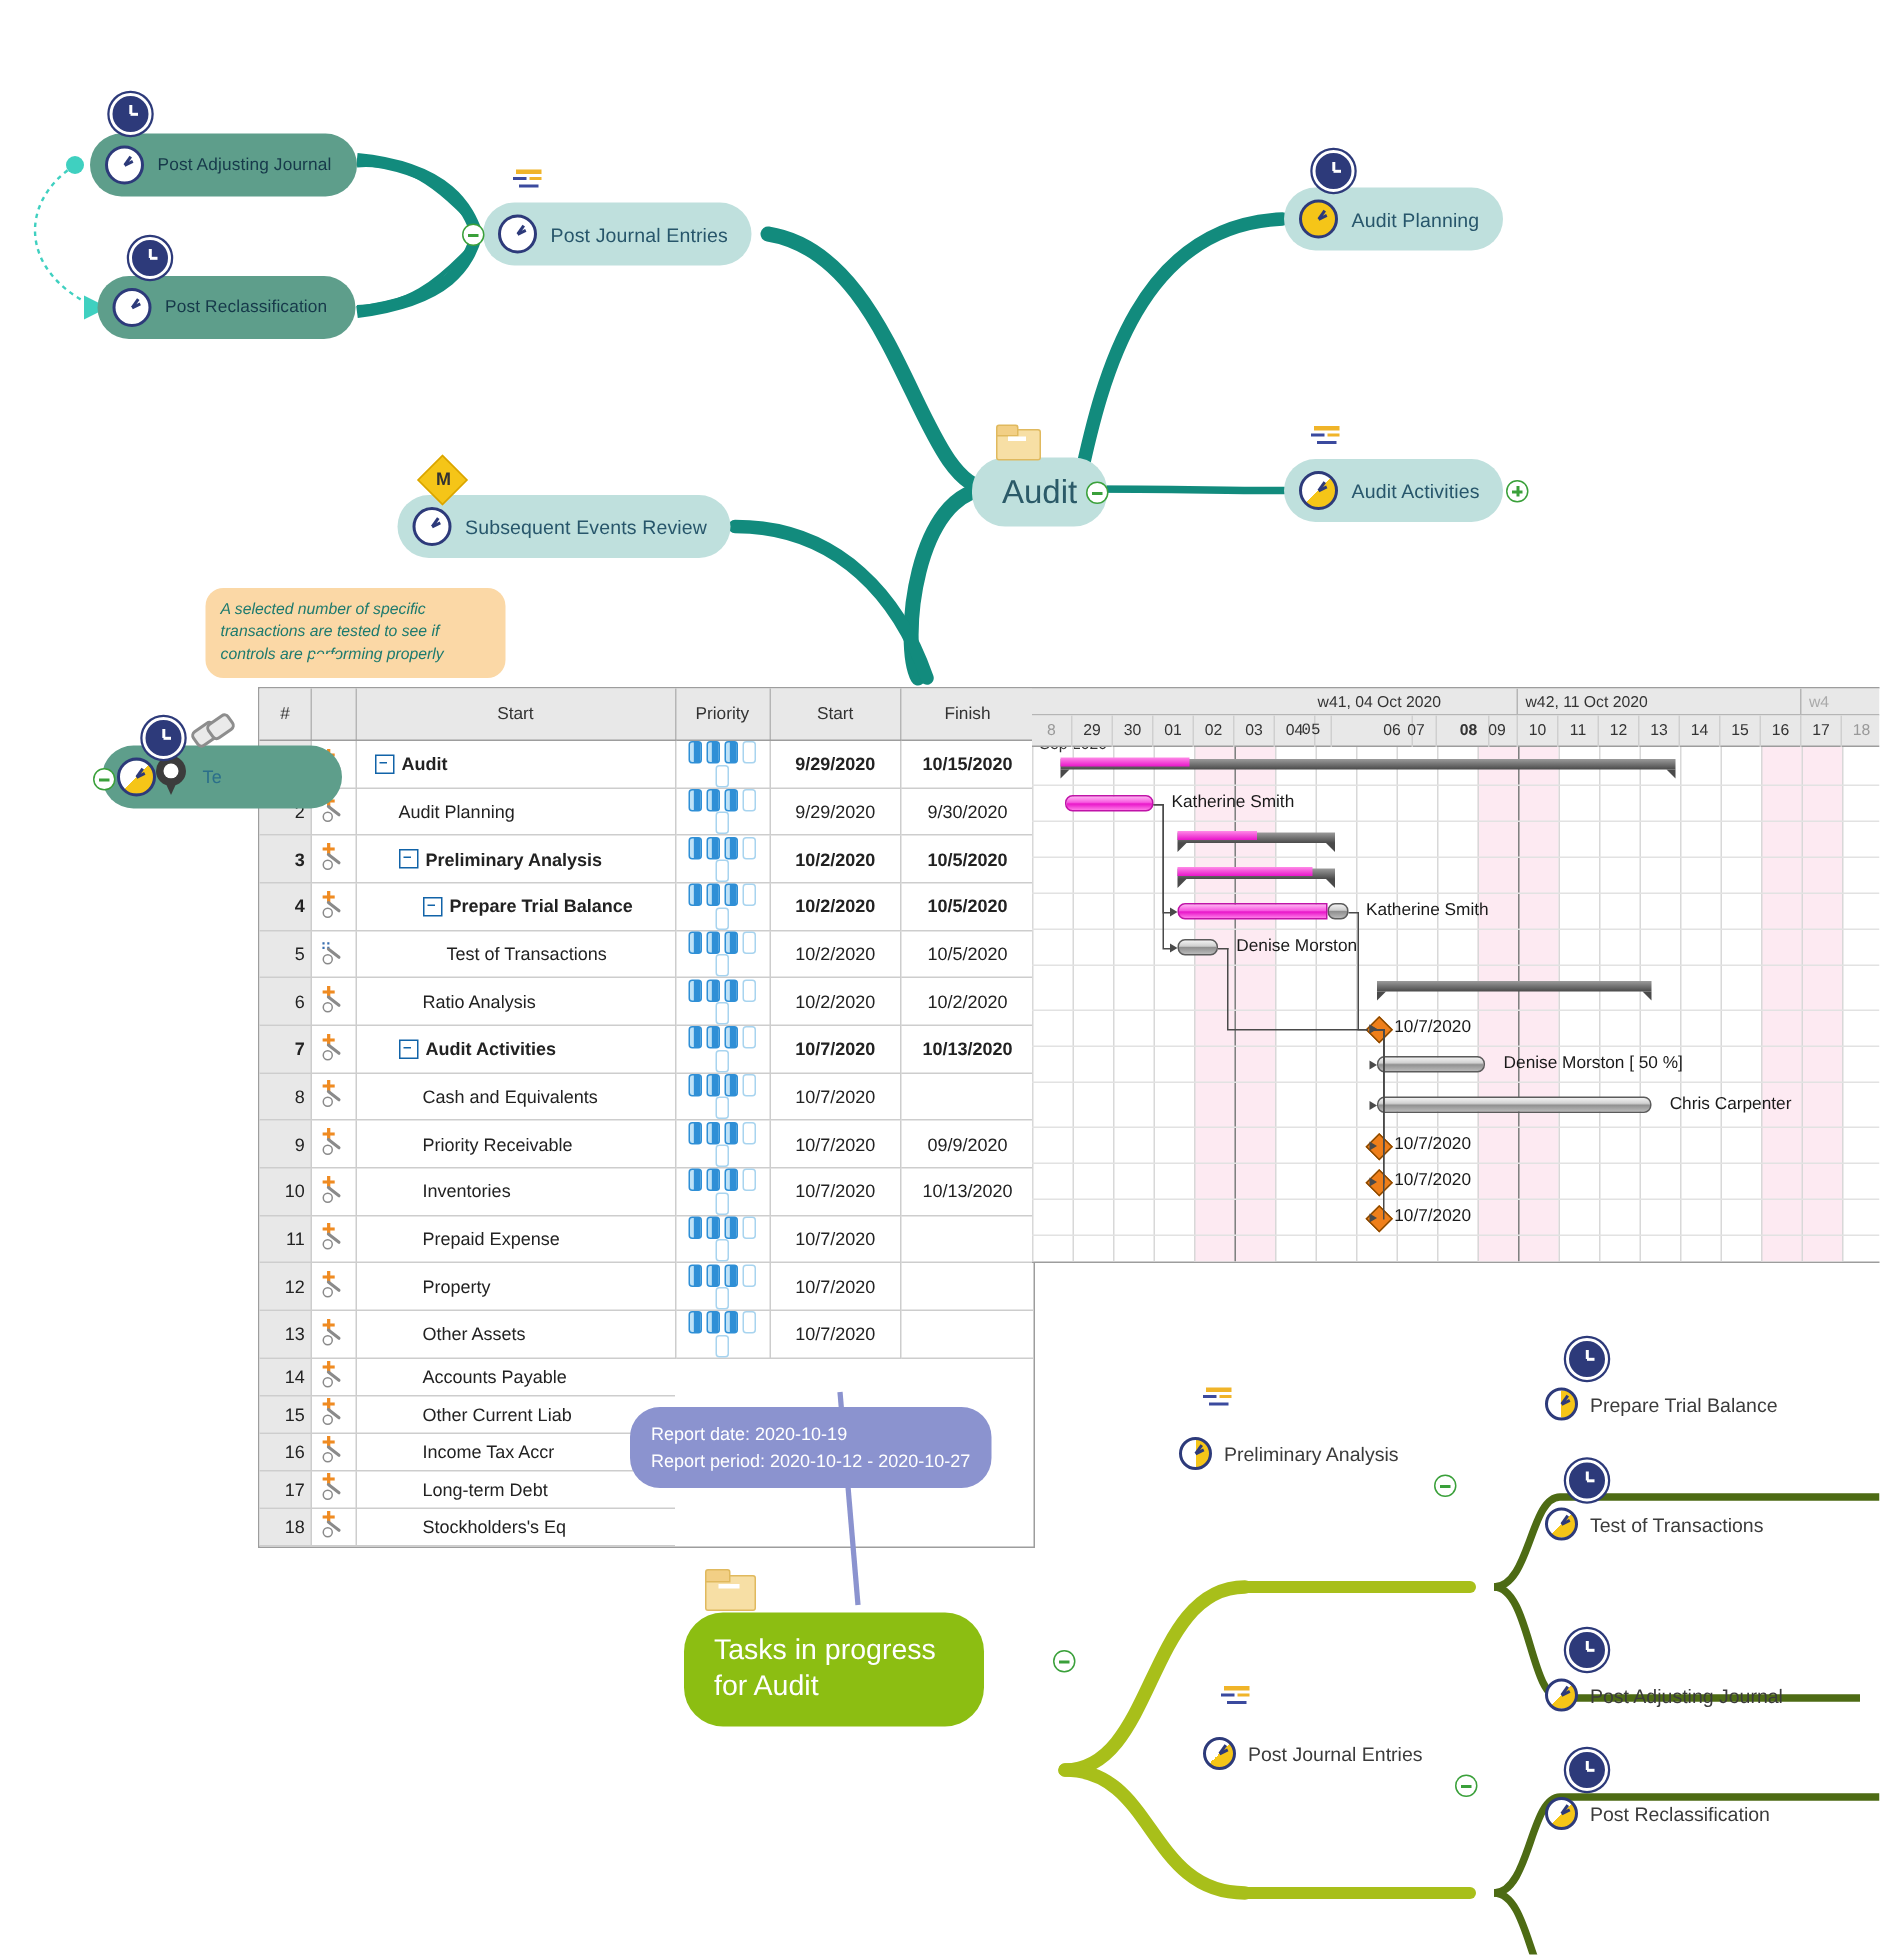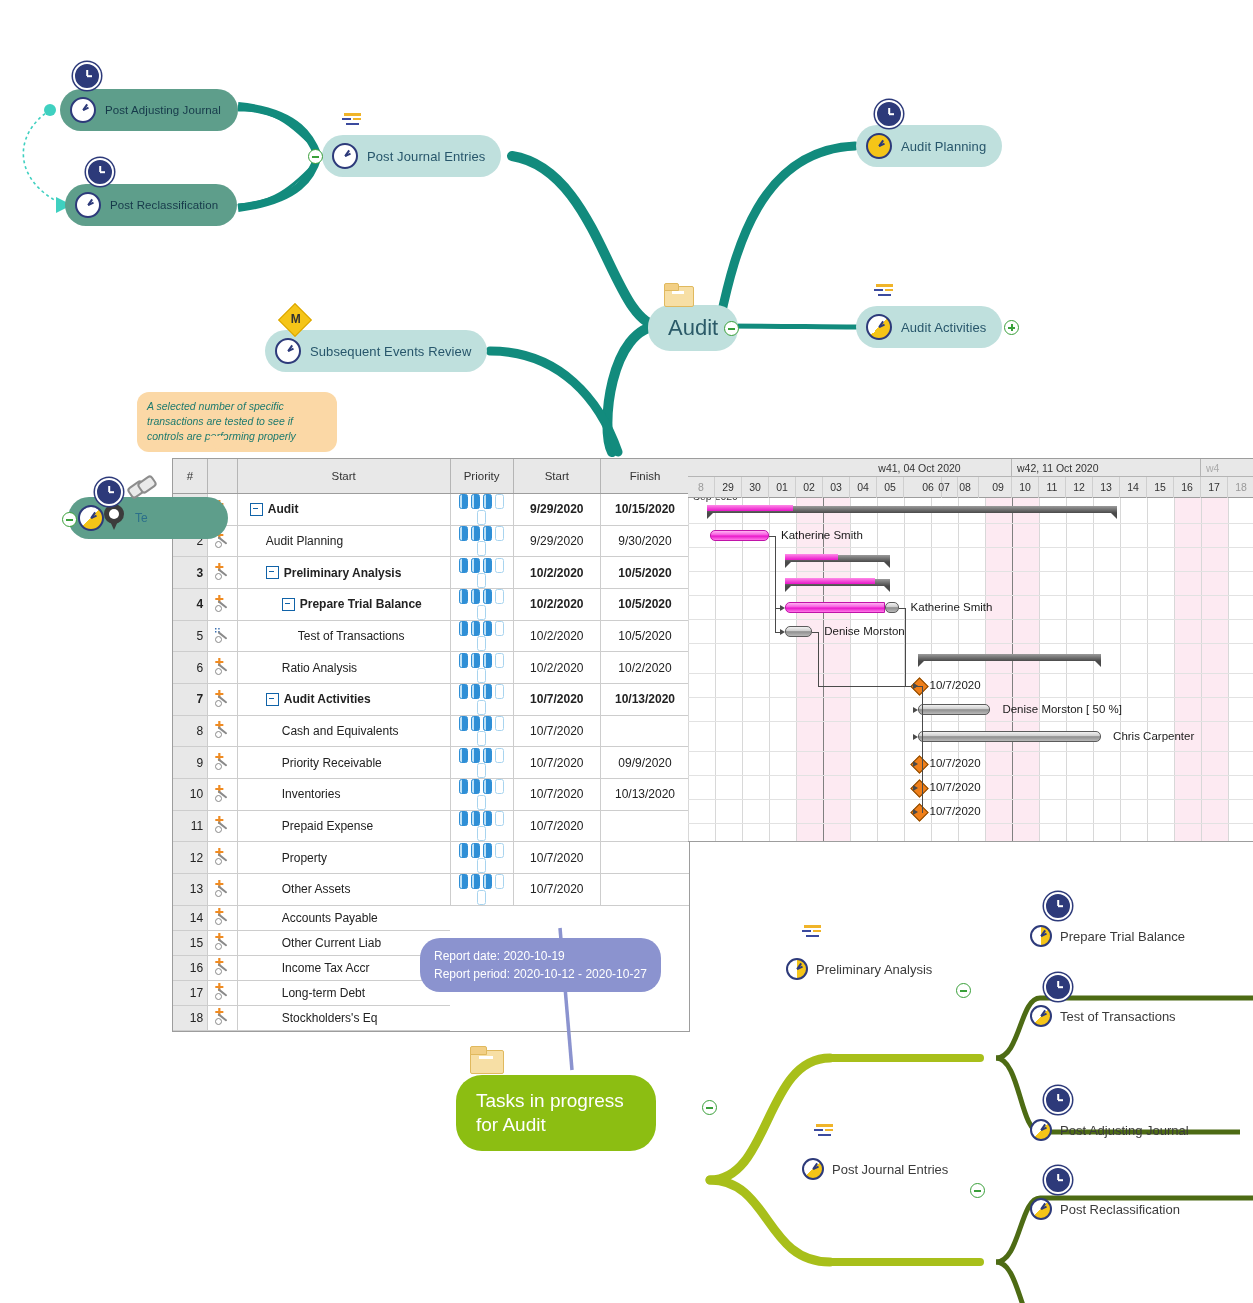--- a/index.html
+++ b/index.html
@@ -486,24 +486,24 @@
       <div class="g-wk" style="left: 513px; width: 54px; color: rgb(170, 170, 170);">w4</div>
     </div>
   <div class="g-hdr2" id="g-hdr2">
       <div class="g-day" style="left: 0px; width: 27px; color: rgb(153, 153, 153);">8</div>
       <div class="g-day" style="left: 27px; width: 27px;">29</div>
       <div class="g-day" style="left: 54px; width: 27px;">30</div>
       <div class="g-day" style="left: 81px; width: 27px;">01</div>
       <div class="g-day" style="left: 108px; width: 27px;">02</div>
       <div class="g-day" style="left: 135px; width: 27px;">03</div>
       <div class="g-day" style="left: 162px; width: 27px;">04</div>
-      <div class="g-day" style="left: 189px; width: 27px;">05</div>
+      <div class="g-day" style="left: 173px; width: 27px; font-family: Liberation Mono, monospace;">05</div>
       <div class="g-day" style="left: 227px; width: 27px; text-align: center;">06</div>
       <div class="g-day" style="left: 243px; width: 27px;">07</div>
-      <div class="g-day" style="left: 264px; width: 27px;">08</div>
+      <div class="g-day" style="left: 278px; width: 27px; font-weight: bold;">08</div>
       <div class="g-day" style="left: 297px; width: 27px;">09</div>
       <div class="g-day" style="left: 324px; width: 27px;">10</div>
       <div class="g-day" style="left: 351px; width: 27px;">11</div>
       <div class="g-day" style="left: 378px; width: 27px;">12</div>
       <div class="g-day" style="left: 405px; width: 27px;">13</div>
       <div class="g-day" style="left: 432px; width: 27px;">14</div>
       <div class="g-day" style="left: 459px; width: 27px;">15</div>
       <div class="g-day" style="left: 486px; width: 27px;">16</div>
       <div class="g-day" style="left: 513px; width: 27px;">17</div>
       <div class="g-day" style="left: 540px; width: 27px; color: rgb(153, 153, 153);">18</div>

